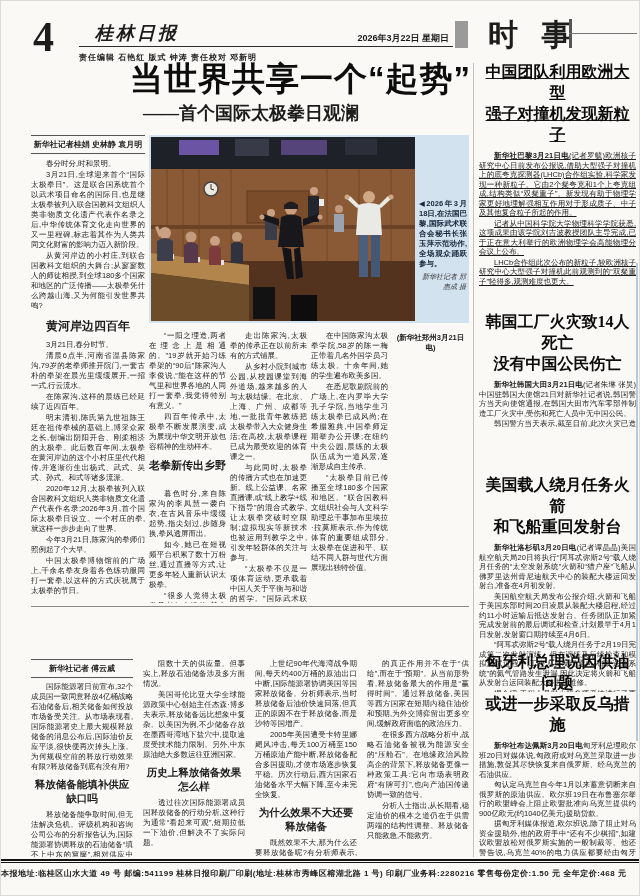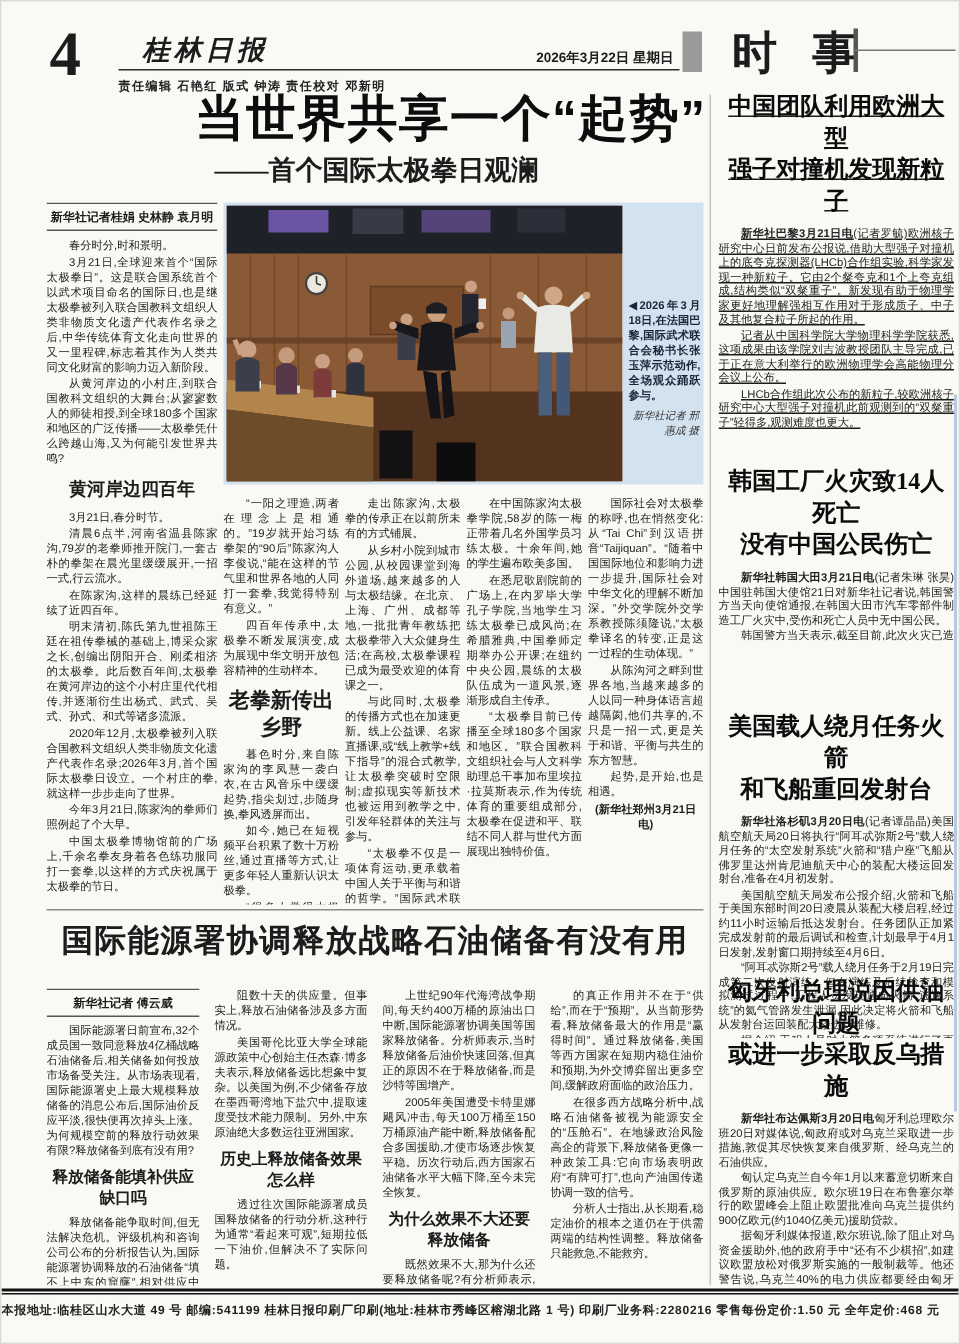--- a/index.html
+++ b/index.html
@@ -34,21 +34,21 @@
   .para { font-size:7.5px; line-height:10px; text-align:justify; text-indent:2em; color:#232323; margin-bottom:1px; }
   .subhd { font-family:"Liberation Serif","DejaVu Serif",serif; font-weight:bold; font-size:12px; text-align:center; margin:7px 0 5px; }
 
   .photo-band { position:absolute; left:148px; top:134px; width:320px; height:188px; background:#d3e2ef; }
   .photo { position:absolute; left:150px; top:136px; width:264px; height:184px; }
   .caption-col { position:absolute; left:418px; top:136px; width:48px; height:184px; overflow:hidden; }
   .cap-text { padding-top:62px; font-size:7.5px; line-height:10px; font-weight:bold; color:#17273a; text-align:justify; }
   .cap-credit { font-size:7px; font-style:italic; color:#333; text-align:right; margin-top:3px; padding-right:1px; }
 
   .ncol { position:absolute; top:330px; width:77px; height:272px; overflow:hidden; }
-  .ncol .subhd { font-size:14px; margin:6px 0 4px; }
+  .ncol .subhd { font-size:11px; margin:6px 0 16px; }
   .ncol1 { left:148px; } .ncol2 { left:229px; } .ncol3 { left:310px; } .ncol4 { left:391px; }
   .end-dateline { font-size:7.5px; font-weight:bold; text-align:center; margin-top:2px; }
 
   
   .rail-article { position:absolute; left:478px; width:157px; overflow:hidden; }
   .ra1 { top:60px;  height:246px;text-decoration:underline; }
   .ra2 { top:310px; height:116px; }
   .ra3 { top:428px; height:218px;margin-top:45px; }
   .ra4 { top:650px; height:206px; }
   .r-headline { font-family:"Liberation Serif","DejaVu Serif",serif; font-size:16px; line-height:21px; font-weight:900; text-align:center; color:#0c0c0c; margin-bottom:6px; }
@@ -200,25 +200,20 @@
 
   </div>
   <div class="ncol ncol3">
     <div>
         <p class="para">在中国陈家沟太极拳学院,58岁的陈一梅正带着几名外国学员习练太极。十余年间,她的学生遍布欧美多国。</p>
         <p class="para">在悉尼歌剧院前的广场上,在内罗毕大学孔子学院,当地学生习练太极拳已成风尚;在希腊雅典,中国拳师定期举办公开课;在纽约中央公园,晨练的太极队伍成为一道风景,逐渐形成自主传承。</p>
         <p class="para">“太极拳目前已传播至全球180多个国家和地区。”联合国教科文组织社会与人文科学助理总干事加布里埃拉·拉莫斯表示,作为传统体育的重要组成部分,太极拳在促进和平、联结不同人群与世代方面展现出独特价值。</p>
       </div>
   </div>
   <div class="ncol ncol4">
-    <div>
-        <p class="para">国际社会对太极拳的称呼,也在悄然变化:从“Tai Chi”到汉语拼音“Taijiquan”。“随着中国国际地位和影响力进一步提升,国际社会对中华文化的理解不断加深。”外交学院外交学系教授陈须隆说,“太极拳译名的转变,正是这一过程的生动体现。”</p>
-        <p class="para">从陈沟河之畔到世界各地,当越来越多的人以同一种身体语言超越隔阂,他们共享的,不只是一招一式,更是关于和谐、平衡与共生的东方智慧。</p>
-        <p class="para">起势,是开始,也是相遇。</p>
-      </div>
     <div class="end-dateline">(新华社郑州3月21日电)</div>
   </div>
 
   <div class="rail-article ra1">
     <div class="r-headline">
       <div>中国团队利用欧洲大型</div>
         <div>强子对撞机发现新粒子</div>
     </div>
     <p class="para"><b class="dl">新华社巴黎3月21日电</b><span>(记者罗毓)欧洲核子研究中心日前发布公报说,借助大型强子对撞机上的底夸克探测器(LHCb)合作组实验,科学家发现一种新粒子。它由2个粲夸克和1个上夸克组成,结构类似“双粲重子”。新发现有助于物理学家更好地理解强相互作用对于形成质子、中子及其他复合粒子所起的作用。</span></p>
     <div>
@@ -259,21 +254,20 @@
     <p class="para"><b class="dl">新华社布达佩斯3月20日电</b><span>匈牙利总理欧尔班20日对媒体说,匈政府或对乌克兰采取进一步措施,敦促其尽快恢复来自俄罗斯、经乌克兰的石油供应。</span></p>
     <div>
         <p class="para">匈认定乌克兰自今年1月以来蓄意切断来自俄罗斯的原油供应。欧尔班19日在布鲁塞尔举行的欧盟峰会上阻止欧盟批准向乌克兰提供约900亿欧元(约1040亿美元)援助贷款。</p>
         <p class="para">据匈牙利媒体报道,欧尔班说,除了阻止对乌资金援助外,他的政府手中“还有不少棋招”,如建议欧盟放松对俄罗斯实施的一般制裁等。他还警告说,乌克兰40%的电力供应都要经由匈牙利。</p>
       </div>
   </div>
 
   <div class="mid-rule"></div>
 
   <div class="bottom">
-    <div class="b-headline">国际能源署协调释放战略石油储备有没有用</div>
     <div class="bcol bcol0">
       <div class="byline">新华社记者 傅云威</div>
       <div>
           <p class="para">国际能源署日前宣布,32个成员国一致同意释放4亿桶战略石油储备后,相关储备如何投放市场备受关注。从市场表现看,国际能源署史上最大规模释放储备的消息公布后,国际油价反应平淡,很快便再次掉头上涨。为何规模空前的释放行动效果有限?释放储备到底有没有用?</p>
         </div>
       <div class="subhd">释放储备能填补供应缺口吗</div>
       <div>
           <p class="para">释放储备能争取时间,但无法解决危机。评级机构和咨询公司公布的分析报告认为,国际能源署协调释放的石油储备“填不上中东的窟窿”,相对供应中断造成的缺口而言,只能勉强抵</p>
         </div>
     </div>

